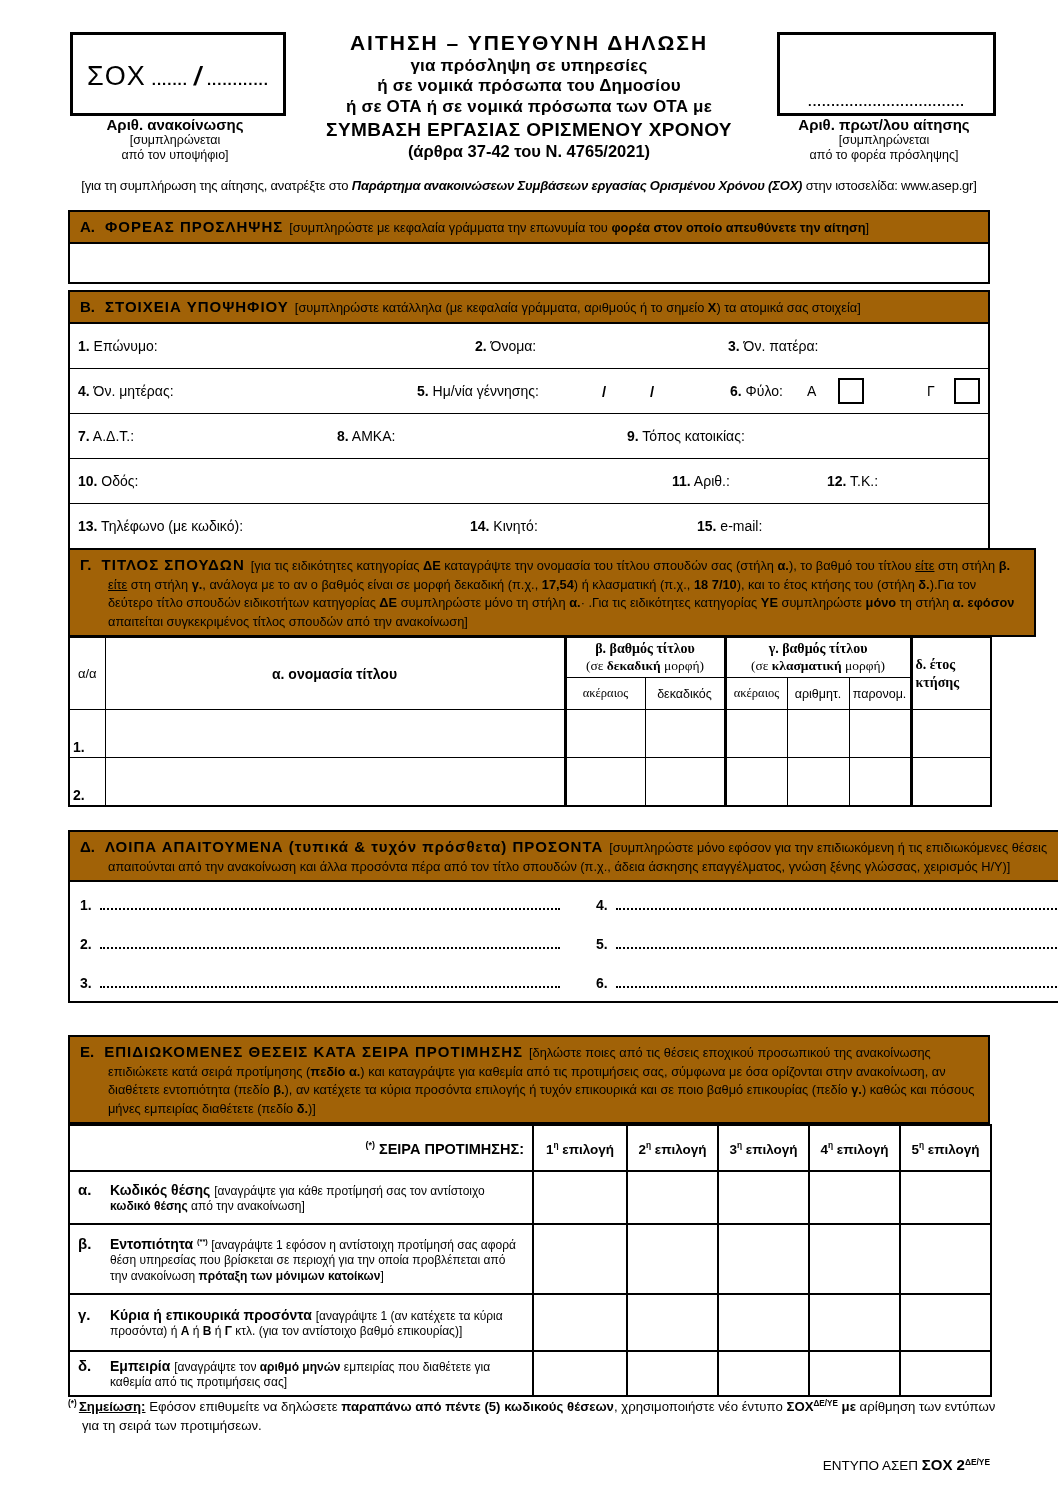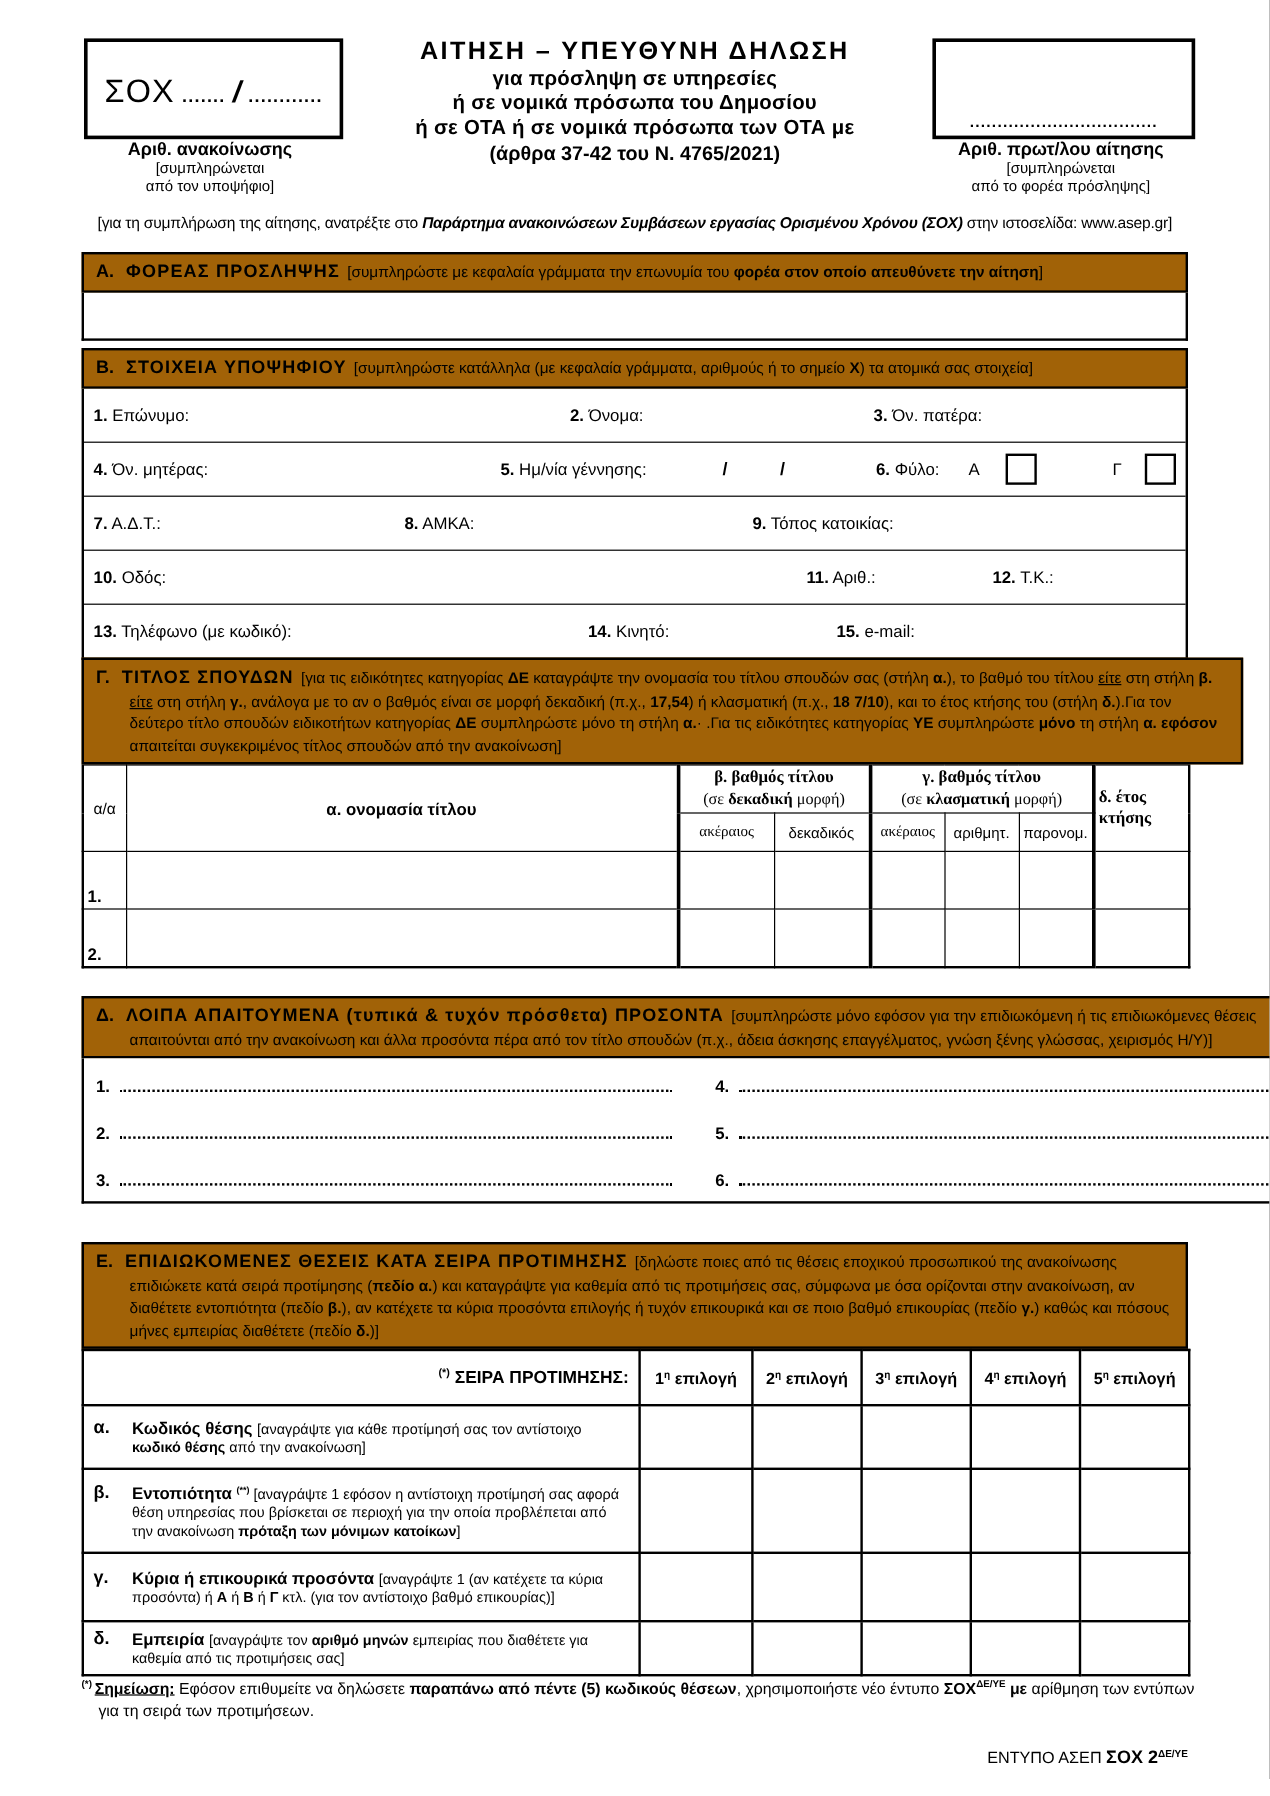--- a/index.html
+++ b/index.html
@@ -90,20 +90,21 @@
     <div class="cap-b">Αριθ. ανακοίνωσης</div>
     <div class="cap-s">[συμπληρώνεται</div>
     <div class="cap-s">από τον υποψήφιο]</div>
   </div>
 
   <div class="abs title-block" style="left:285px;top:30px;width:488px;">
     <div class="t1">ΑΙΤΗΣΗ – ΥΠΕΥΘΥΝΗ ΔΗΛΩΣΗ</div>
     <div class="t2">για πρόσληψη σε υπηρεσίες</div>
     <div class="t2">ή σε νομικά πρόσωπα του Δημοσίου</div>
     <div class="t2">ή σε ΟΤΑ ή σε νομικά πρόσωπα των ΟΤΑ με</div>
+    <div class="t3">ΣΥΜΒΑΣΗ ΕΡΓΑΣΙΑΣ ΟΡΙΣΜΕΝΟΥ ΧΡΟΝΟΥ</div>
     <div class="t4">(άρθρα 37-42 του Ν. 4765/2021)</div>
   </div>
 
   <div class="abs hbox" style="left:777px;top:32px;width:213px;height:78px;">
     <div style="position:relative;height:100%;">
       <div class="proto-dots">..................................</div>
     </div>
   </div>
   <div class="abs boxcap" style="left:762px;top:116px;width:244px;">
     <div class="cap-b">Αριθ. πρωτ/λου αίτησης</div>
@@ -146,21 +147,21 @@
         <span class="bf" style="left:267px"><span class="n">8.</span> <span>ΑΜΚΑ:</span></span>
         <span class="bf" style="left:557px"><span class="n">9.</span> <span>Τόπος κατοικίας:</span></span>
       </div>
       <div class="brow">
         <span class="bf" style="left:8px"><span class="n">10.</span> <span>Οδός:</span></span>
         <span class="bf" style="left:602px"><span class="n">11.</span> <span>Αριθ.:</span></span>
         <span class="bf" style="left:757px"><span class="n">12.</span> <span>Τ.Κ.:</span></span>
       </div>
       <div class="brow">
         <span class="bf" style="left:8px"><span class="n">13.</span> <span>Τηλέφωνο (με κωδικό):</span></span>
-        <span class="bf" style="left:420px"><span class="n">14.</span> <span>Κινητό:</span></span>
+        <span class="bf" style="left:400px"><span class="n">14.</span> <span>Κινητό:</span></span>
         <span class="bf" style="left:627px"><span class="n">15.</span> <span>e-mail:</span></span>
       </div>
     </div>
   </div>
 
   <div class="abs" style="left:68px;top:548px;width:968px;">
     <div class="bar">
       <span class="sec-letter">Γ.</span><span class="sec-title">ΤΙΤΛΟΣ ΣΠΟΥΔΩΝ</span><span class="hint"><span>[για τις ειδικότητες κατηγορίας </span><span style="font-weight: bold;">ΔΕ</span><span> καταγράψτε την ονομασία του τίτλου σπουδών σας (στήλη </span><span style="font-weight: bold;">α.</span><span>), το βαθμό του τίτλου </span><span style="text-decoration: underline;">είτε</span><span> στη στήλη </span><span style="font-weight: bold;">β.</span><span> </span><span style="text-decoration: underline;">είτε</span><span> στη στήλη </span><span style="font-weight: bold;">γ.</span><span>, ανάλογα με το αν ο βαθμός είναι σε μορφή δεκαδική (π.χ., </span><span style="font-weight: bold;">17,54</span><span>) ή κλασματική (π.χ., </span><span style="font-weight: bold;">18 7/10</span><span>), και το έτος κτήσης του (στήλη </span><span style="font-weight: bold;">δ.</span><span>).Για τον δεύτερο τίτλο σπουδών ειδικοτήτων κατηγορίας </span><span style="font-weight: bold;">ΔΕ</span><span> συμπληρώστε μόνο τη στήλη </span><span style="font-weight: bold;">α.</span><span>· .Για τις ειδικότητες κατηγορίας </span><span style="font-weight: bold;">ΥΕ</span><span> συμπληρώστε </span><span style="font-weight: bold;">μόνο</span><span> τη στήλη </span><span style="font-weight: bold;">α. εφόσον</span><span> απαιτείται συγκεκριμένος τίτλος σπουδών από την ανακοίνωση]</span></span>
     </div>
     <table class="tbl-outer" style="border-top:none;">

